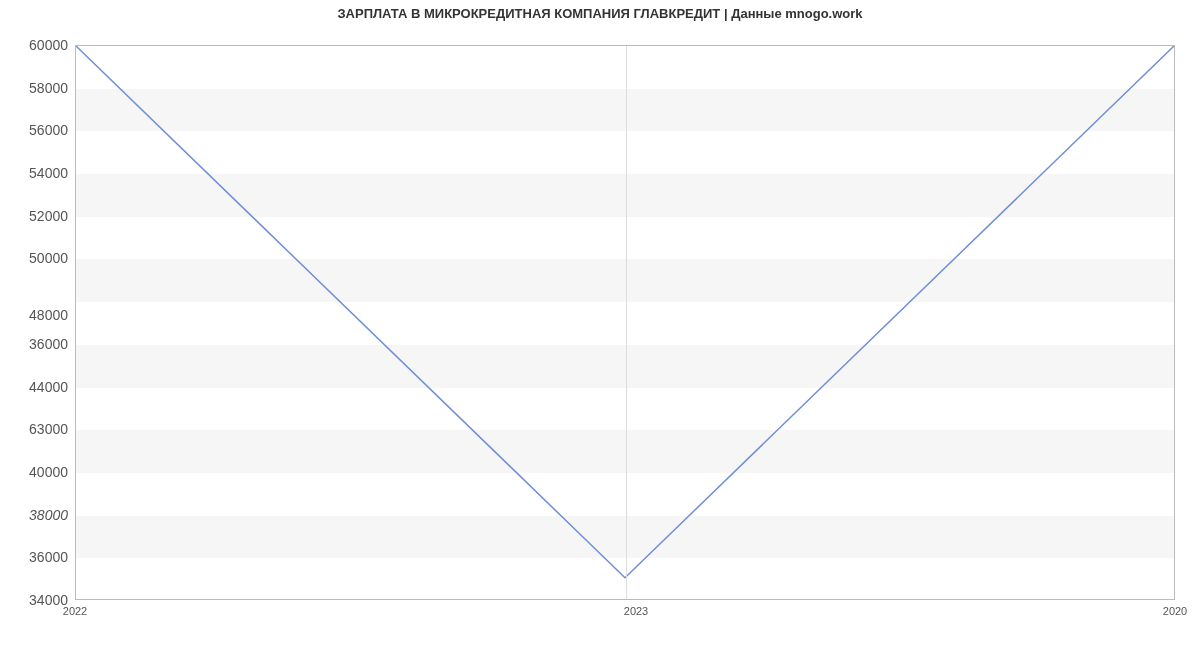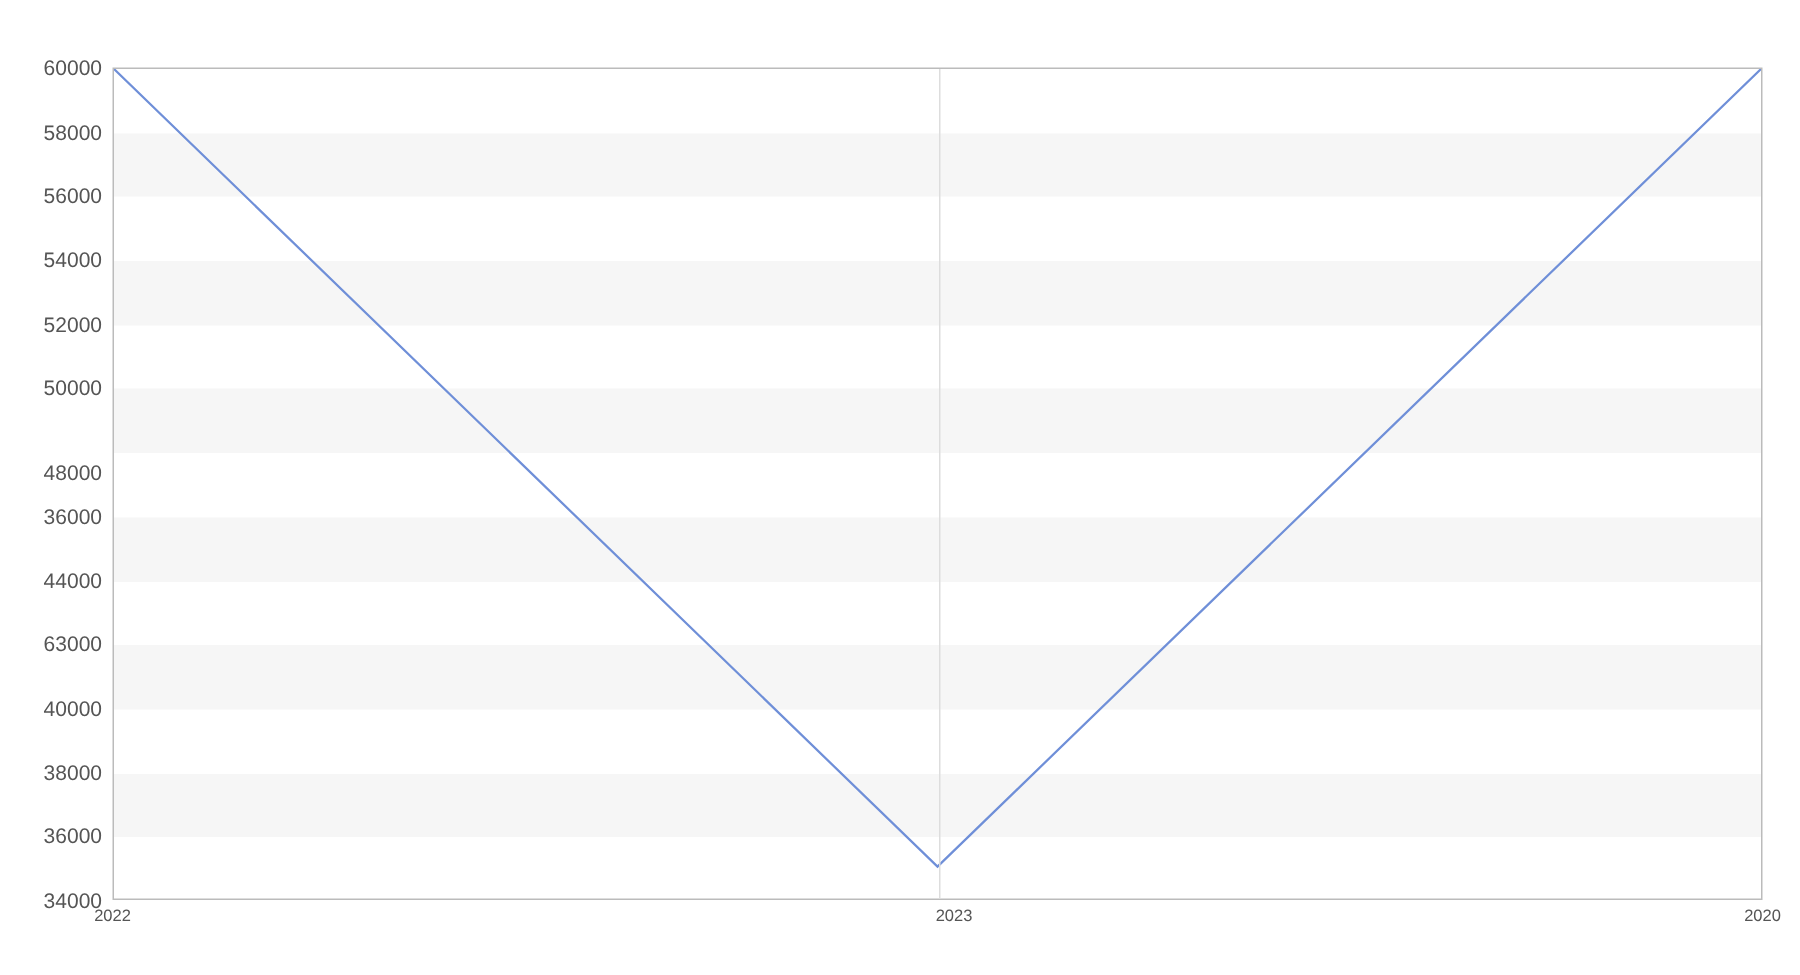--- a/index.html
+++ b/index.html
@@ -68,35 +68,36 @@
     top: 0;
     width: 100%;
     height: 100%;
     overflow: visible;
   }
 </style>
 </head>
 <body>
 
 <div class="chart-wrap">
+  <div class="title">ЗАРПЛАТА В  МИКРОКРЕДИТНАЯ КОМПАНИЯ ГЛАВКРЕДИТ | Данные mnogo.work</div>
   <div class="plot" id="plot">
       <div class="band" style="top: 42.6923px; height: 42.6923px;"></div>
       <div class="band" style="top: 128.077px; height: 42.6923px;"></div>
       <div class="band" style="top: 213.462px; height: 42.6923px;"></div>
       <div class="band" style="top: 298.846px; height: 42.6923px;"></div>
       <div class="band" style="top: 384.231px; height: 42.6923px;"></div>
       <div class="band" style="top: 469.615px; height: 42.6923px;"></div>
     <svg class="line" id="svg" viewBox="0 0 1100 555" preserveAspectRatio="none">
         <path d="M0 0 L550 533.6538461538462 L1100 0" fill="none" stroke="#6f8fd8" stroke-width="1.5"></path>
       </svg>
   <div class="gridline-v" style="left: 550px;"></div>
     </div>
 <div class="y-text" style="top: 600px;">34000</div>
     <div class="y-text" style="top: 557.308px;">36000</div>
-    <div class="y-text" style="top: 514.615px;">38000</div>
+    <div class="y-text" style="top: 514.615px; font-style: italic;">38000</div>
     <div class="y-text" style="top: 471.923px;">40000</div>
     <div class="y-text" style="top: 429.231px;">63000</div>
     <div class="y-text" style="top: 386.538px;">44000</div>
     <div class="y-text" style="top: 343.846px;">36000</div>
     <div class="y-text" style="top: 301.154px; margin-top: 14px;">48000</div>
     <div class="y-text" style="top: 258.462px;">50000</div>
     <div class="y-text" style="top: 215.769px;">52000</div>
     <div class="y-text" style="top: 173.077px;">54000</div>
     <div class="y-text" style="top: 130.385px;">56000</div>
     <div class="y-text" style="top: 87.6923px;">58000</div>

